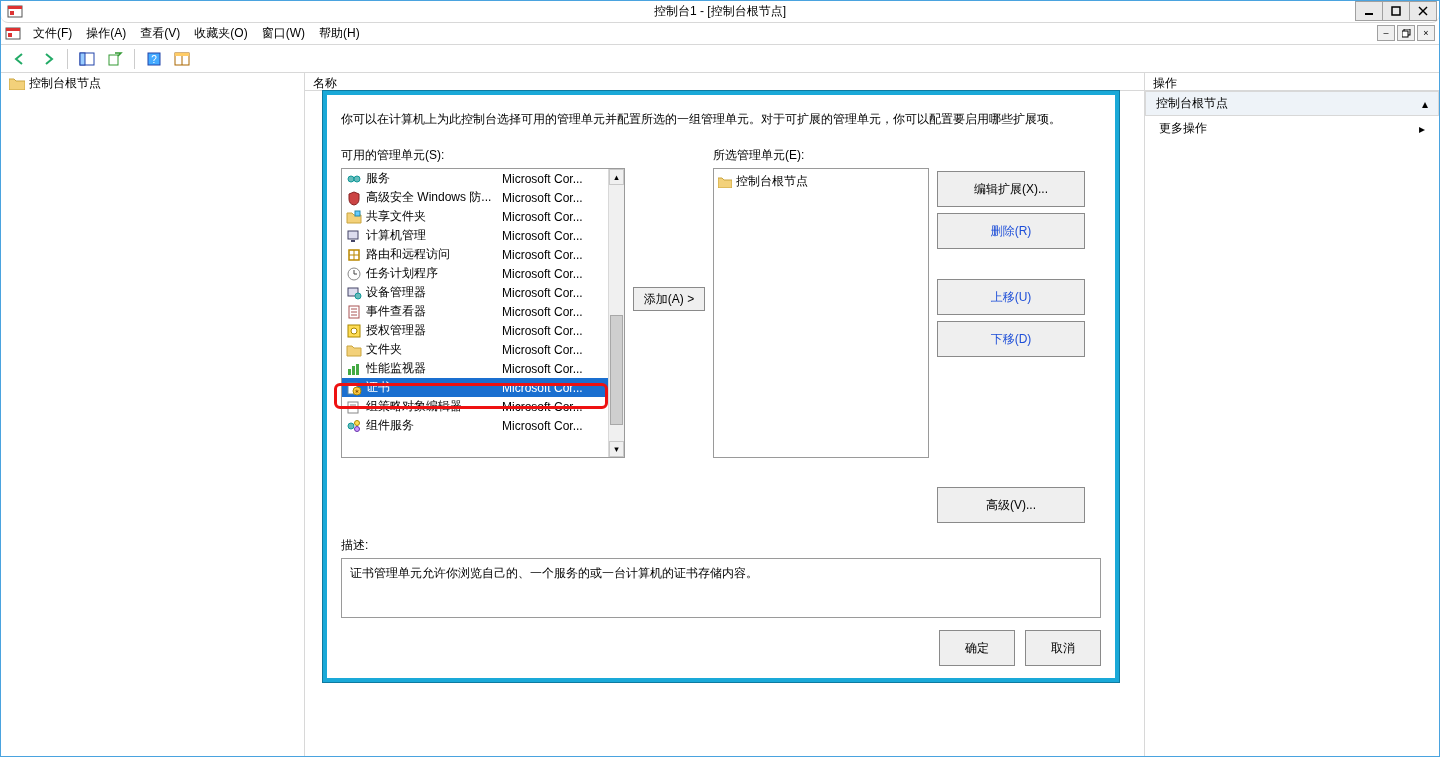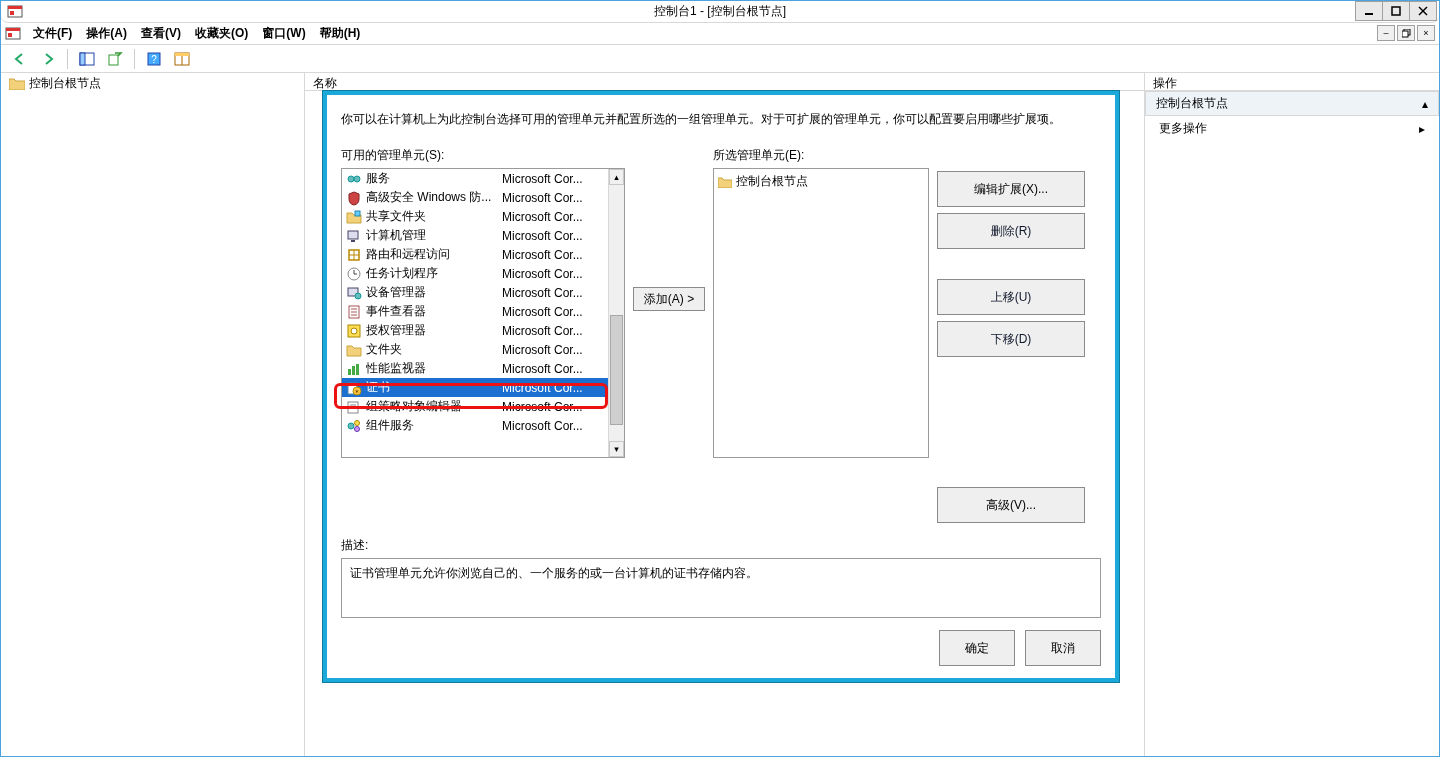--- a/index.html
+++ b/index.html
@@ -22,21 +22,21 @@
   .title-bar .title-text { position:absolute; left:0; right:0; text-align:center; font-size:12px; }
   .title-btns { position:absolute; right:2px; top:0; display:flex; height:20px; }
   .title-btn { width:28px; height:20px; border:1px solid #a0a0a0; background:#e9e9e9; margin-left:-1px; display:flex; align-items:center; justify-content:center; font-size:10px; cursor:default;}
   .title-btn.close { background:#e9e9e9; }
 
   .menubar {
     height:22px; border-bottom:1px solid #d8d8d8; display:flex; align-items:center;
     padding-left:4px; gap:2px; position:relative;
   }
   .menubar .appicon2 { width:16px; height:16px; margin-right:4px; display:inline-flex;}
-  .menu-item { padding:2px 6px; cursor:default;font-weight:bold; }
+  .menu-item { padding:2px 6px; cursor:default; }
   .mdi-btns { position:absolute; right:4px; top:2px; display:flex; }
   .mdi-btn { width:18px; height:16px; border:1px solid #a0a0a0; background:#f0f0f0; margin-left:2px; display:flex; align-items:center; justify-content:center; font-size:9px;}
 
   .toolbar {
     height:28px; border-bottom:1px solid #d8d8d8; display:flex; align-items:center; gap:6px; padding-left:8px;
   }
   .tool-btn { width:22px; height:22px; display:flex; align-items:center; justify-content:center; border:1px solid transparent; }
 
   .content-area { flex:1; display:flex; border-top:0; }
   .left-pane { width:304px; border-right:1px solid #d8d8d8; background:#fff; overflow:hidden;}
@@ -94,21 +94,21 @@
   .sv-track { flex:1; position:relative; background:#f0f0f0;}
   .sv-thumb { position:absolute; left:1px; right:1px; background:#cfcfcf; border:1px solid #a8a8a8;}
 
   .selbox { border:1px solid #9a9a9a; background:#fff; height:290px; padding:4px;}
   .selitem { display:flex; align-items:center; gap:4px; font-size:12px;}
 
   .btn {
     height:36px; border:1px solid #8a8a8a; background:#efefef; font-size:12px;
     display:flex; align-items:center; justify-content:center; cursor:default;
   }
-  .btn.disabled { color:#0f172a;text-align:right; }
+  .btn.disabled { color:#1d4ed8;text-align:right; }
   .col-btns .btn { width:100%; }
   .btn-gap { height:18px; }
 
   .add-btn { border:1px solid #8a8a8a; background:#efefef; height:24px; width:72px; display:flex; align-items:center; justify-content:center; font-size:12px;}
 
   .desc-label { margin-top:14px; margin-bottom:4px; font-size:12px;}
   .desc-box { border:1px solid #9a9a9a; height:60px; padding:6px 8px; font-size:12px;}
 
   .dlg-footer { display:flex; justify-content:flex-end; gap:10px; margin-top:12px;}
   .dlg-footer .btn { width:76px; }

